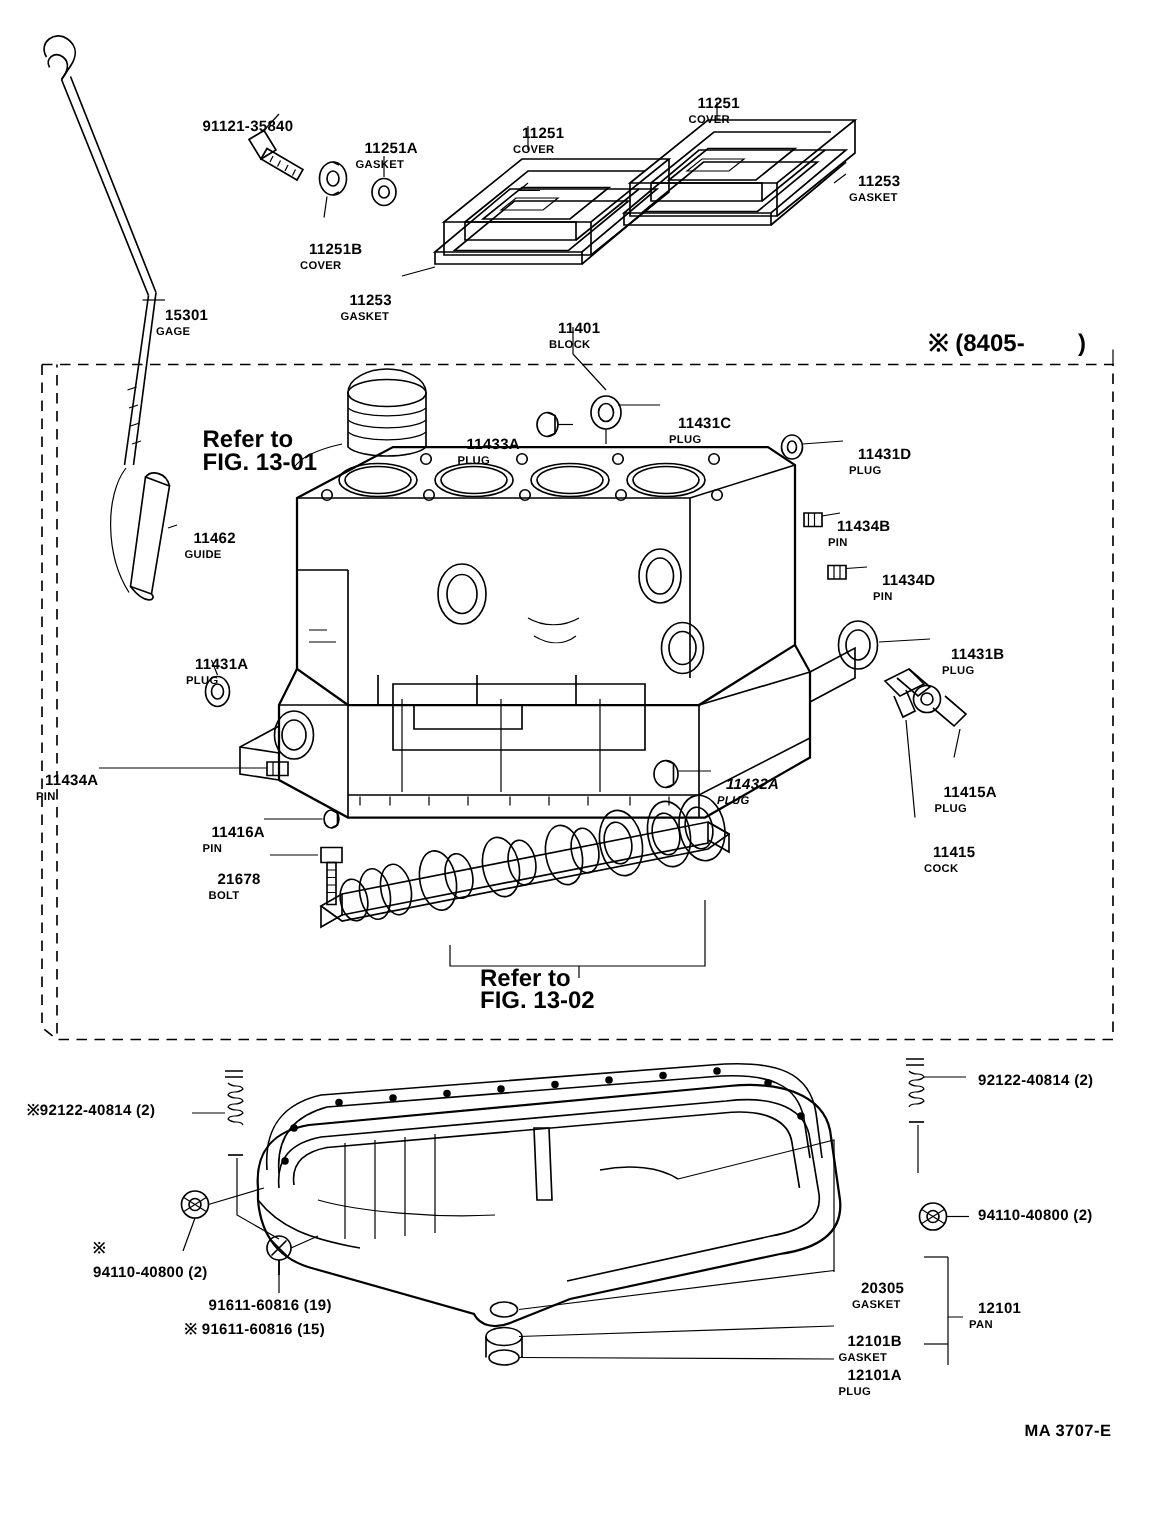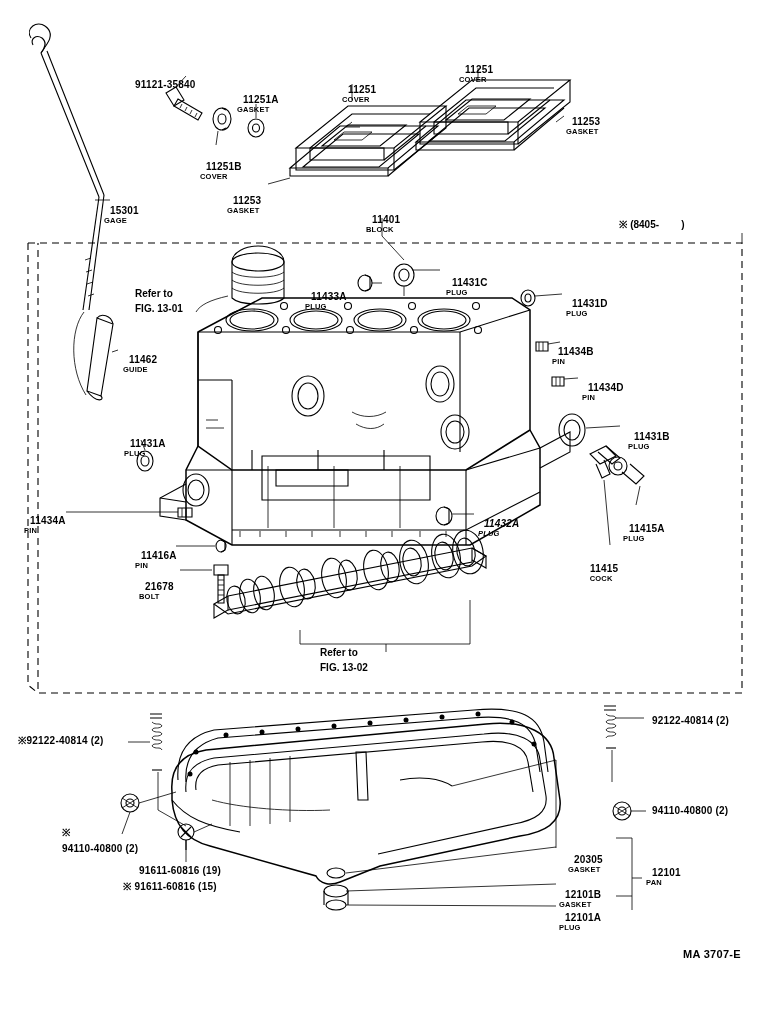--- a/index.html
+++ b/index.html
@@ -3,21 +3,21 @@
 <meta charset="utf-8">
 <style>
   html,body{margin:0;padding:0;background:#ffffff;}
   body{width:784px;height:1010px;position:relative;overflow:hidden;
        font-family:"Liberation Sans", sans-serif;color:#000;}
   #sheet{position:absolute;left:0;top:0;width:784px;height:1010px;}
   svg#art{position:absolute;left:0;top:0;width:784px;height:1010px;}
   .lbl{position:absolute;font-size:10px;line-height:10.5px;letter-spacing:0.2px;
        font-weight:bold;white-space:pre;}
   .lbl .sub{display:block;font-size:7.5px;letter-spacing:0.2px;font-weight:bold;}
-  .note{position:absolute;font-size:10px;font-weight:bold;white-space:pre;}
+  .note{position:absolute;font-size:16px;font-weight:bold;white-space:pre;}
   .code{position:absolute;font-size:11px;font-weight:bold;letter-spacing:0.3px;margin-top:32px;}
 </style>
 </head>
 <body>
 
 <div id="sheet">
 
 <svg id="art" viewBox="0 0 784 1010">
   <defs>
     <style>
@@ -448,21 +448,21 @@
 </div>
 
 <div class="lbl" style="left:478px;top:508px;font-style:italic;">
   <span>11432A</span><span class="sub">PLUG</span>
 </div>
 
 <div class="lbl" style="left:623px;top:513px;">
   <span>11415A</span><span class="sub">PLUG</span>
 </div>
 
-<div class="lbl" style="left:584px;top:553px;text-align:center;">
+<div class="lbl" style="left:616px;top:553px;">
   <span>11415</span><span class="sub">COCK</span>
 </div>
 
 <div class="lbl" style="left:135px;top:540px;">
   <span>11416A</span><span class="sub">PIN</span>
 </div>
 
 <div class="lbl" style="left:139px;top:571px;">
   <span>21678</span><span class="sub">BOLT</span>
 </div>

